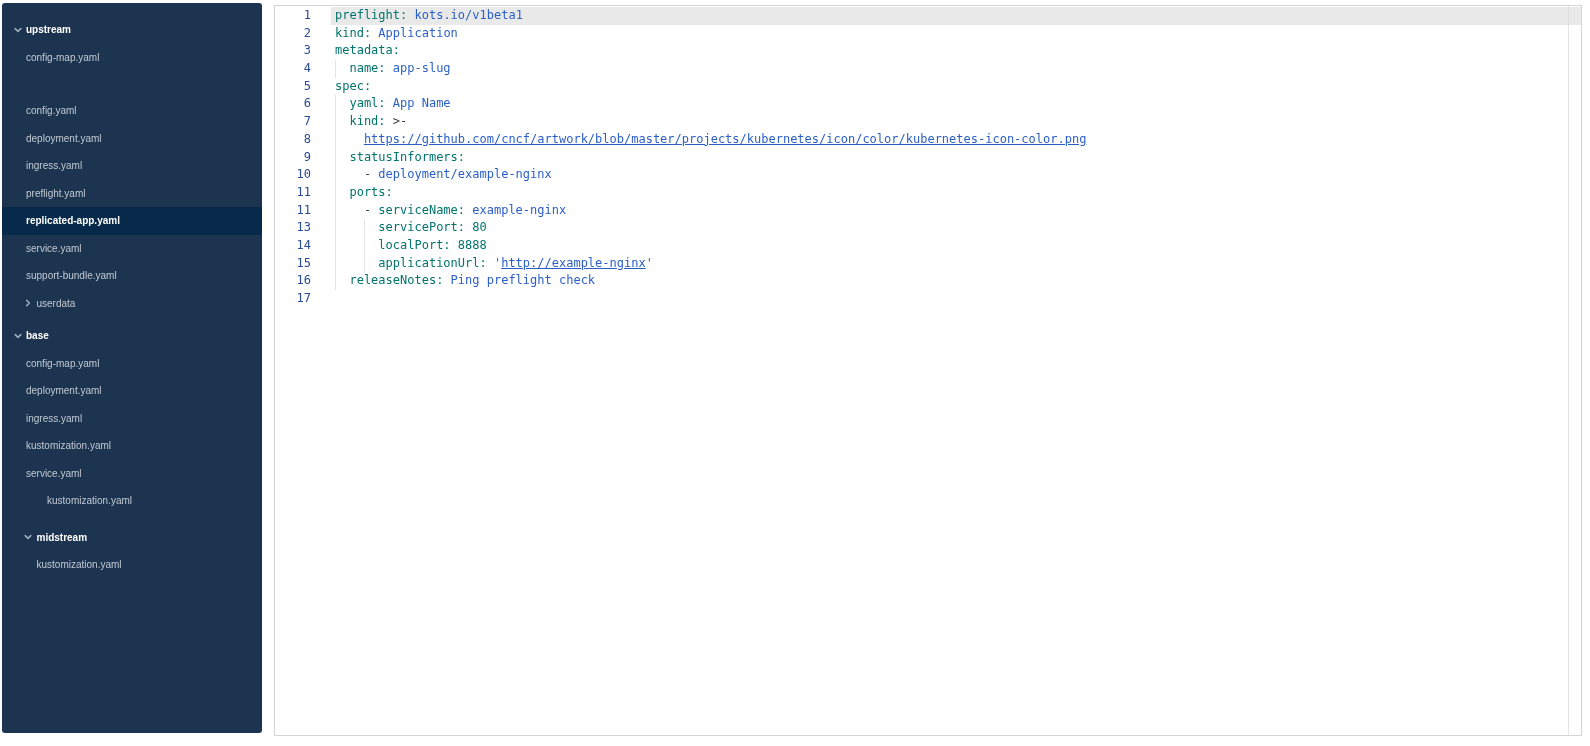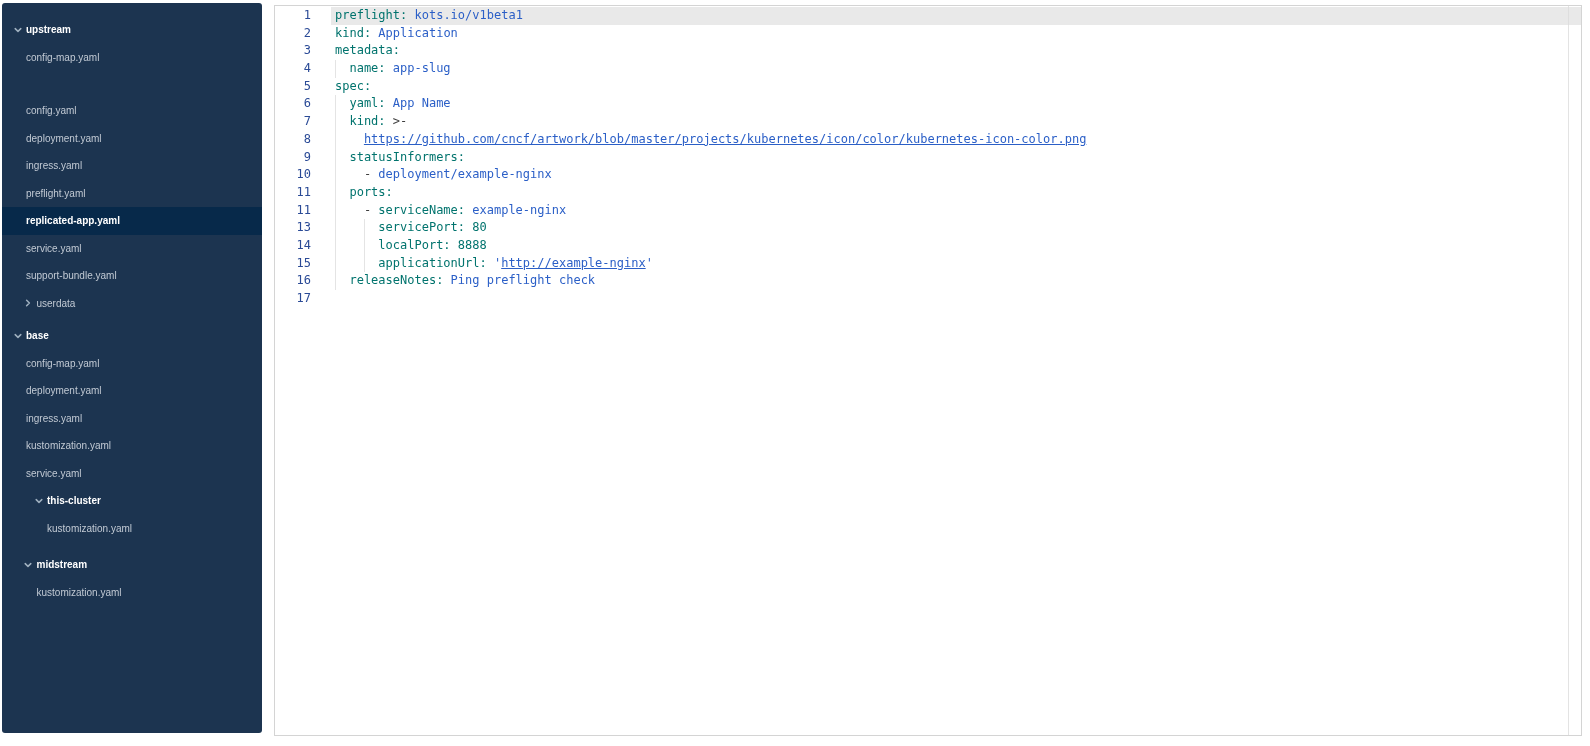--- a/index.html
+++ b/index.html
@@ -105,28 +105,20 @@
       </div>
       <div class="row" style="padding-left: 24px;">
         <span>ingress.yaml</span>
       </div>
       <div class="row" style="padding-left: 24px;">
         <span>kustomization.yaml</span>
       </div>
       <div class="row" style="padding-left: 24px;">
         <span>service.yaml</span>
       </div>
-      <div class="row bold" style="padding-left: 45px;">
-        <span class="chev" style="left: 31.5px;">
-          <svg width="10" height="10" viewBox="0 0 10 10">
-            <path d="M2.2 3.6 L5 6.4 L7.8 3.6" fill="none" stroke="#9fb0bf" stroke-width="1.5" stroke-linecap="round" stroke-linejoin="round"></path>
-          </svg>
-        </span>
-        <span>this-cluster</span>
-      </div>
       <div class="row" style="padding-left: 45px;">
         <span>kustomization.yaml</span>
       </div>
       <div class="row bold gap-lg" style="padding-left: 34.5px;">
         <span class="chev" style="left: 21px;">
           <svg width="10" height="10" viewBox="0 0 10 10">
             <path d="M2.2 3.6 L5 6.4 L7.8 3.6" fill="none" stroke="#9fb0bf" stroke-width="1.5" stroke-linecap="round" stroke-linejoin="round"></path>
           </svg>
         </span>
         <span>midstream</span>

